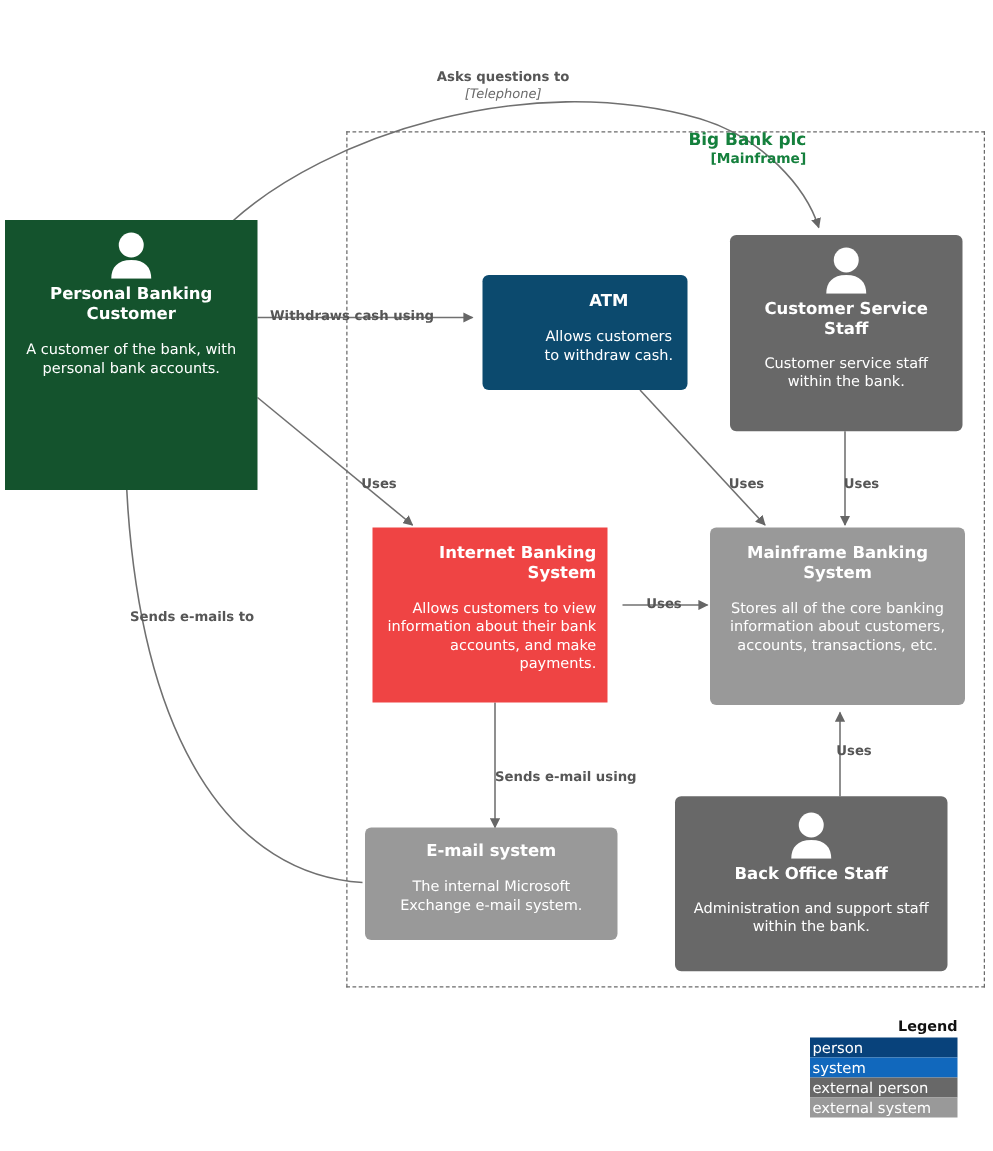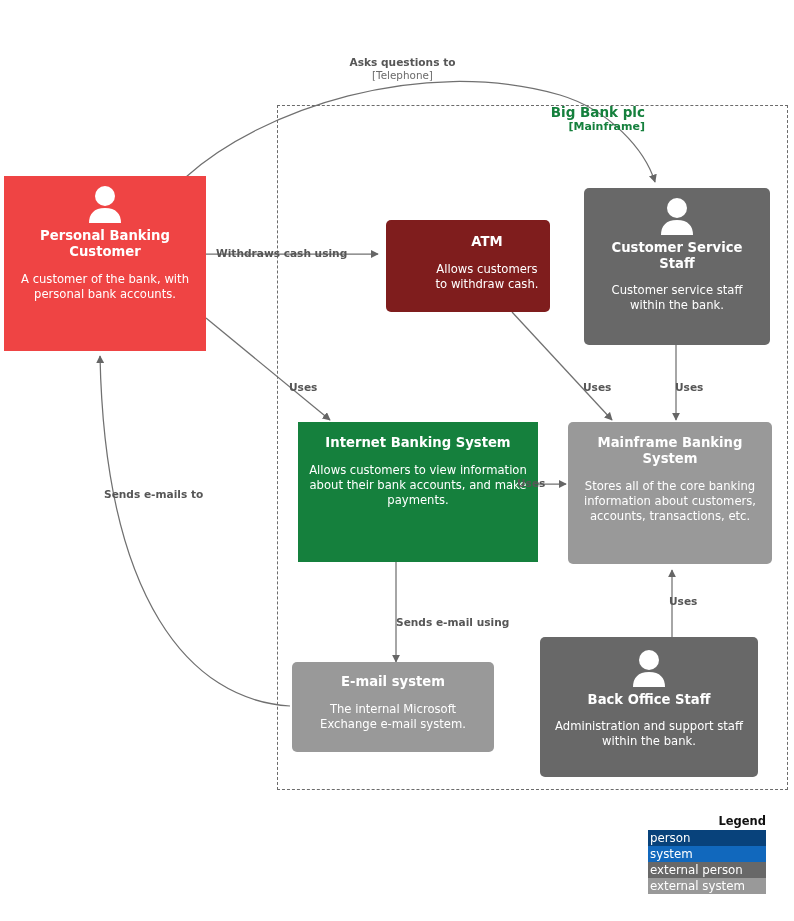--- a/index.html
+++ b/index.html
@@ -84,20 +84,21 @@
     position: absolute;
     color: #565656;
     font-size: 10.6px;
     font-weight: bold;
     white-space: nowrap;
     line-height: 1.2;
   }
   .rel .rel-tech {
     display: block;
     font-weight: normal;
+    font-style: italic;
     font-size: 10.4px;
     color: #6a6a6a;
   }
   .rel.centered { text-align: center; }
 
   
   .legend {
     position: absolute;
     left: 648px;
     top: 814px;
@@ -155,44 +156,44 @@
       <path d="M 672 637 L 672 570"></path>
     </g>
   </svg>
 
   <div class="boundary" style="left:277px; top:105px; width:511px; height:685px;"></div>
   <div class="boundary-label" style="left:425px; top:104px; width:220px;">
     <span class="bl-name">Big Bank plc</span>
     <span class="bl-type">[Mainframe]</span>
   </div>
 
-  <div class="node person" style="left:4px; top:176px; width:202px; height:175px; background:#ef4444;">
+  <div class="node person" style="left:4px; top:176px; width:202px; height:216px; background:#14532d;">
     <svg class="person-icon" width="36" height="38" viewBox="0 0 36 38">
       <circle cx="18" cy="11" r="10" fill="#ffffff"></circle>
       <path d="M 18 23 C 7 23 2 29 2 38 L 34 38 C 34 29 29 23 18 23 Z" fill="#ffffff"></path>
     </svg>
     <span class="n-title">Personal Banking Customer</span>
     <span class="n-desc" style="margin-top:12px;">A customer of the bank, with personal bank accounts.</span>
   </div>
 
-  <div class="node rounded" style="left:386px; top:220px; width:164px; height:92px; background:#7f1d1d; padding-top:14px;padding-left:47px;">
+  <div class="node rounded" style="left:386px; top:220px; width:164px; height:92px; background:#0c4a6e; padding-top:14px;padding-left:47px;">
     <span class="n-title">ATM</span>
     <span class="n-desc" style="margin-top:12px;">Allows customers to withdraw cash.</span>
   </div>
 
   <div class="node person rounded" style="left:584px; top:188px; width:186px; height:157px; background:#686868;">
     <svg class="person-icon" width="36" height="38" viewBox="0 0 36 38">
       <circle cx="18" cy="11" r="10" fill="#ffffff"></circle>
       <path d="M 18 23 C 7 23 2 29 2 38 L 34 38 C 34 29 29 23 18 23 Z" fill="#ffffff"></path>
     </svg>
     <span class="n-title">Customer Service Staff</span>
     <span class="n-desc" style="margin-top:11px;">Customer service staff within the bank.</span>
   </div>
 
-  <div class="node" style="left:298px; top:422px; width:240px; height:140px; background:#15803d; padding-top:13px;">
+  <div class="node" style="left:298px; top:422px; width:188px; height:140px; background:#ef4444; padding-top:13px;text-align:right;">
     <span class="n-title">Internet Banking System</span>
     <span class="n-desc" style="margin-top:12px;">Allows customers to view information about their bank accounts, and make payments.</span>
   </div>
 
   <div class="node rounded" style="left:568px; top:422px; width:204px; height:142px; background:#999999; padding-top:13px;">
     <span class="n-title">Mainframe Banking System</span>
     <span class="n-desc" style="margin-top:12px;">Stores all of the core banking information about customers, accounts, transactions, etc.</span>
   </div>
 
   <div class="node rounded" style="left:292px; top:662px; width:202px; height:90px; background:#999999; padding-top:12px;">

